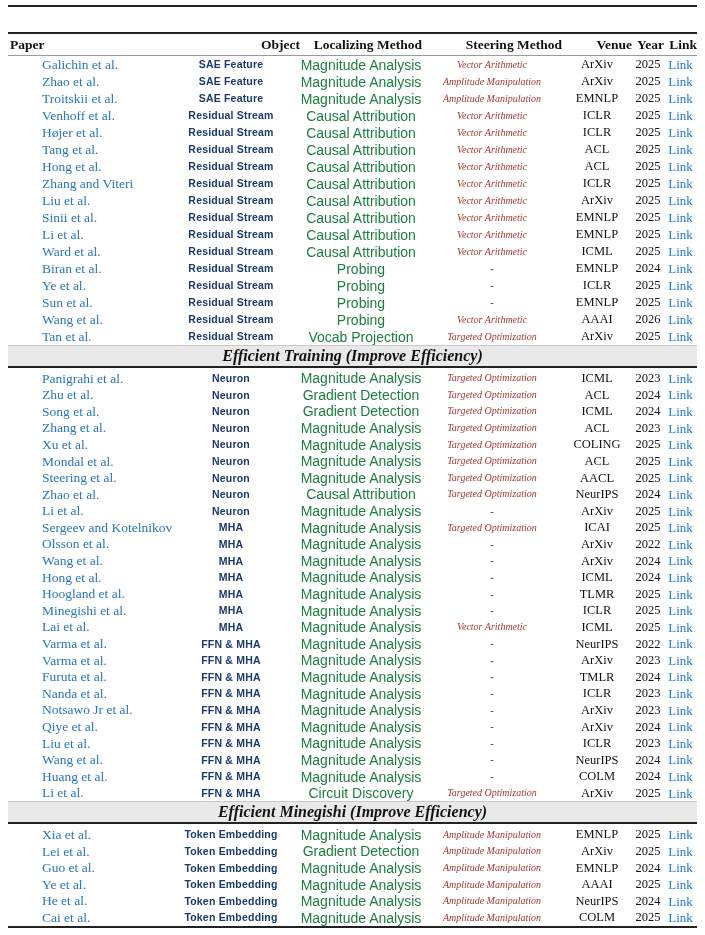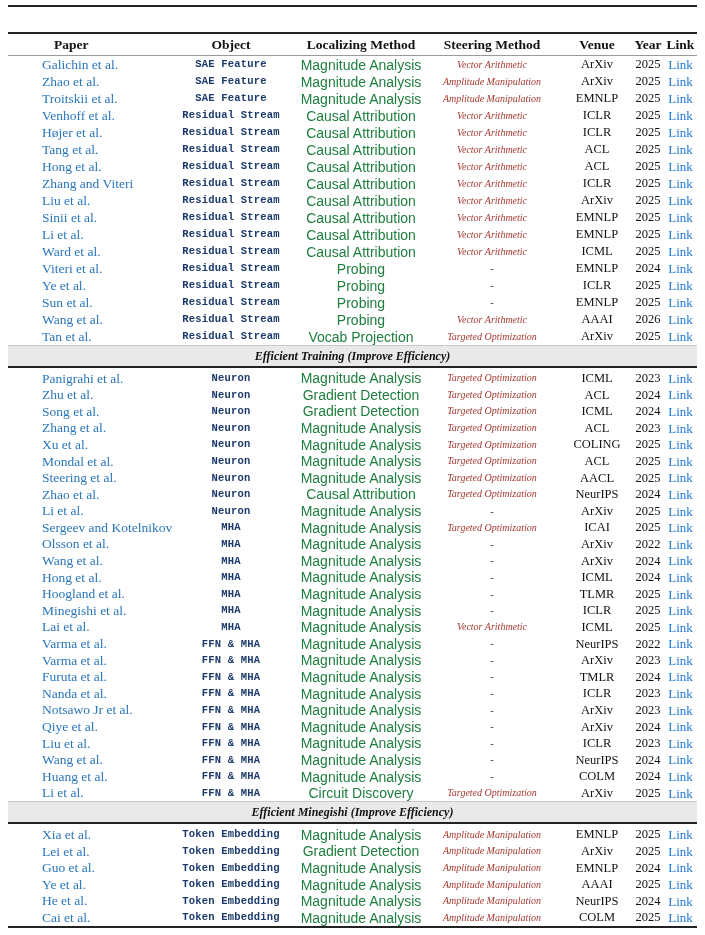--- a/index.html
+++ b/index.html
@@ -12,33 +12,33 @@
     --rule-dark:#222222;
     --rule-thin:#9a9a9a;
   }
   html,body{margin:0;padding:0;background:#ffffff;}
   body{width:705px;height:935px;font-family:"Liberation Serif",serif;color:#111;}
   .page{position:relative;width:705px;height:935px;overflow:hidden;background:#fff;}
   .top-rule{margin:5px 8px 0 8px;height:2px;background:var(--rule-dark);}
   .table-wrap{margin:25px 8px 0 8px;}
   .grid-row{display:grid;grid-template-columns:154px 138px 122px 140px 70px 32px 33px;align-items:center;}
   .header-row{border-top:2px solid var(--rule-dark);border-bottom:1px solid var(--rule-thin);height:21px;font-weight:bold;font-size:13.5px;}
-  .header-row .hc{text-align:center;white-space:nowrap;}
-  .header-row .hc.first{text-align:left;padding-left:2px;margin-left:44px;}
+  .header-row .hc{text-align:right;white-space:nowrap;}
+  .header-row .hc.first{text-align:left;padding-left:2px;}
   .section .row{height:17px;}
   .section.s1 .row,.section.s2 .row{height:16.6px;}
   .c{text-align:center;white-space:nowrap;line-height:1;}
   .c.paper{text-align:left;color:var(--paper-blue);font-size:13.5px;padding-left:2px;cursor:pointer;margin-left:32px;}
-  .c.obj{color:var(--object-navy);font-family:Liberation Mono, monospace;font-weight:bold;font-size:10.5px;letter-spacing:.2px;}
+  .c.obj{color:var(--object-navy);font-family:Liberation Sans, sans-serif;font-weight:bold;font-size:10.5px;letter-spacing:.2px;}
   .c.loc{color:var(--method-green);font-family:"Liberation Sans",sans-serif;font-size:14px;}
   .c.steer{color:var(--steering-red);font-style:italic;font-size:10px;}
   .c.steer.dash{color:#333;font-style:normal;font-size:11px;}
   .c.venue,.c.year{font-size:12.5px;}
   .c.link{color:var(--link-blue);font-size:13px;cursor:pointer;}
-  .band{height:20px;background:var(--band-bg);display:flex;align-items:center;justify-content:center;font-weight:bold;font-style:italic;font-size:12px;border-top:1px solid #c8c8c8;}
+  .band{height:20px;background:var(--band-bg);display:flex;align-items:center;justify-content:center;font-weight:bold;font-style:italic;font-size:16px;border-top:1px solid #c8c8c8;}
   .thick-rule{height:2px;background:var(--rule-dark);margin-bottom:2px;}
   .bottom-rule{height:2px;background:var(--rule-dark);}
 </style>
 </head>
 <body>
 
 <div class="page">
   <div class="top-rule"></div>
 
   <div class="table-wrap">
@@ -156,21 +156,21 @@
           <div class="grid-row row">
             <div class="c paper">Ward et al.</div>
             <div class="c obj">Residual Stream</div>
             <div class="c loc">Causal Attribution</div>
             <div class="c steer">Vector Arithmetic</div>
             <div class="c venue">ICML</div>
             <div class="c year">2025</div>
             <div class="c link">Link</div>
           </div>
           <div class="grid-row row">
-            <div class="c paper">Viteri et al.</div>
+            <div class="c paper">Biran et al.</div>
             <div class="c obj">Residual Stream</div>
             <div class="c loc">Probing</div>
             <div class="c steer dash">-</div>
             <div class="c venue">EMNLP</div>
             <div class="c year">2024</div>
             <div class="c link">Link</div>
           </div>
           <div class="grid-row row">
             <div class="c paper">Ye et al.</div>
             <div class="c obj">Residual Stream</div>

